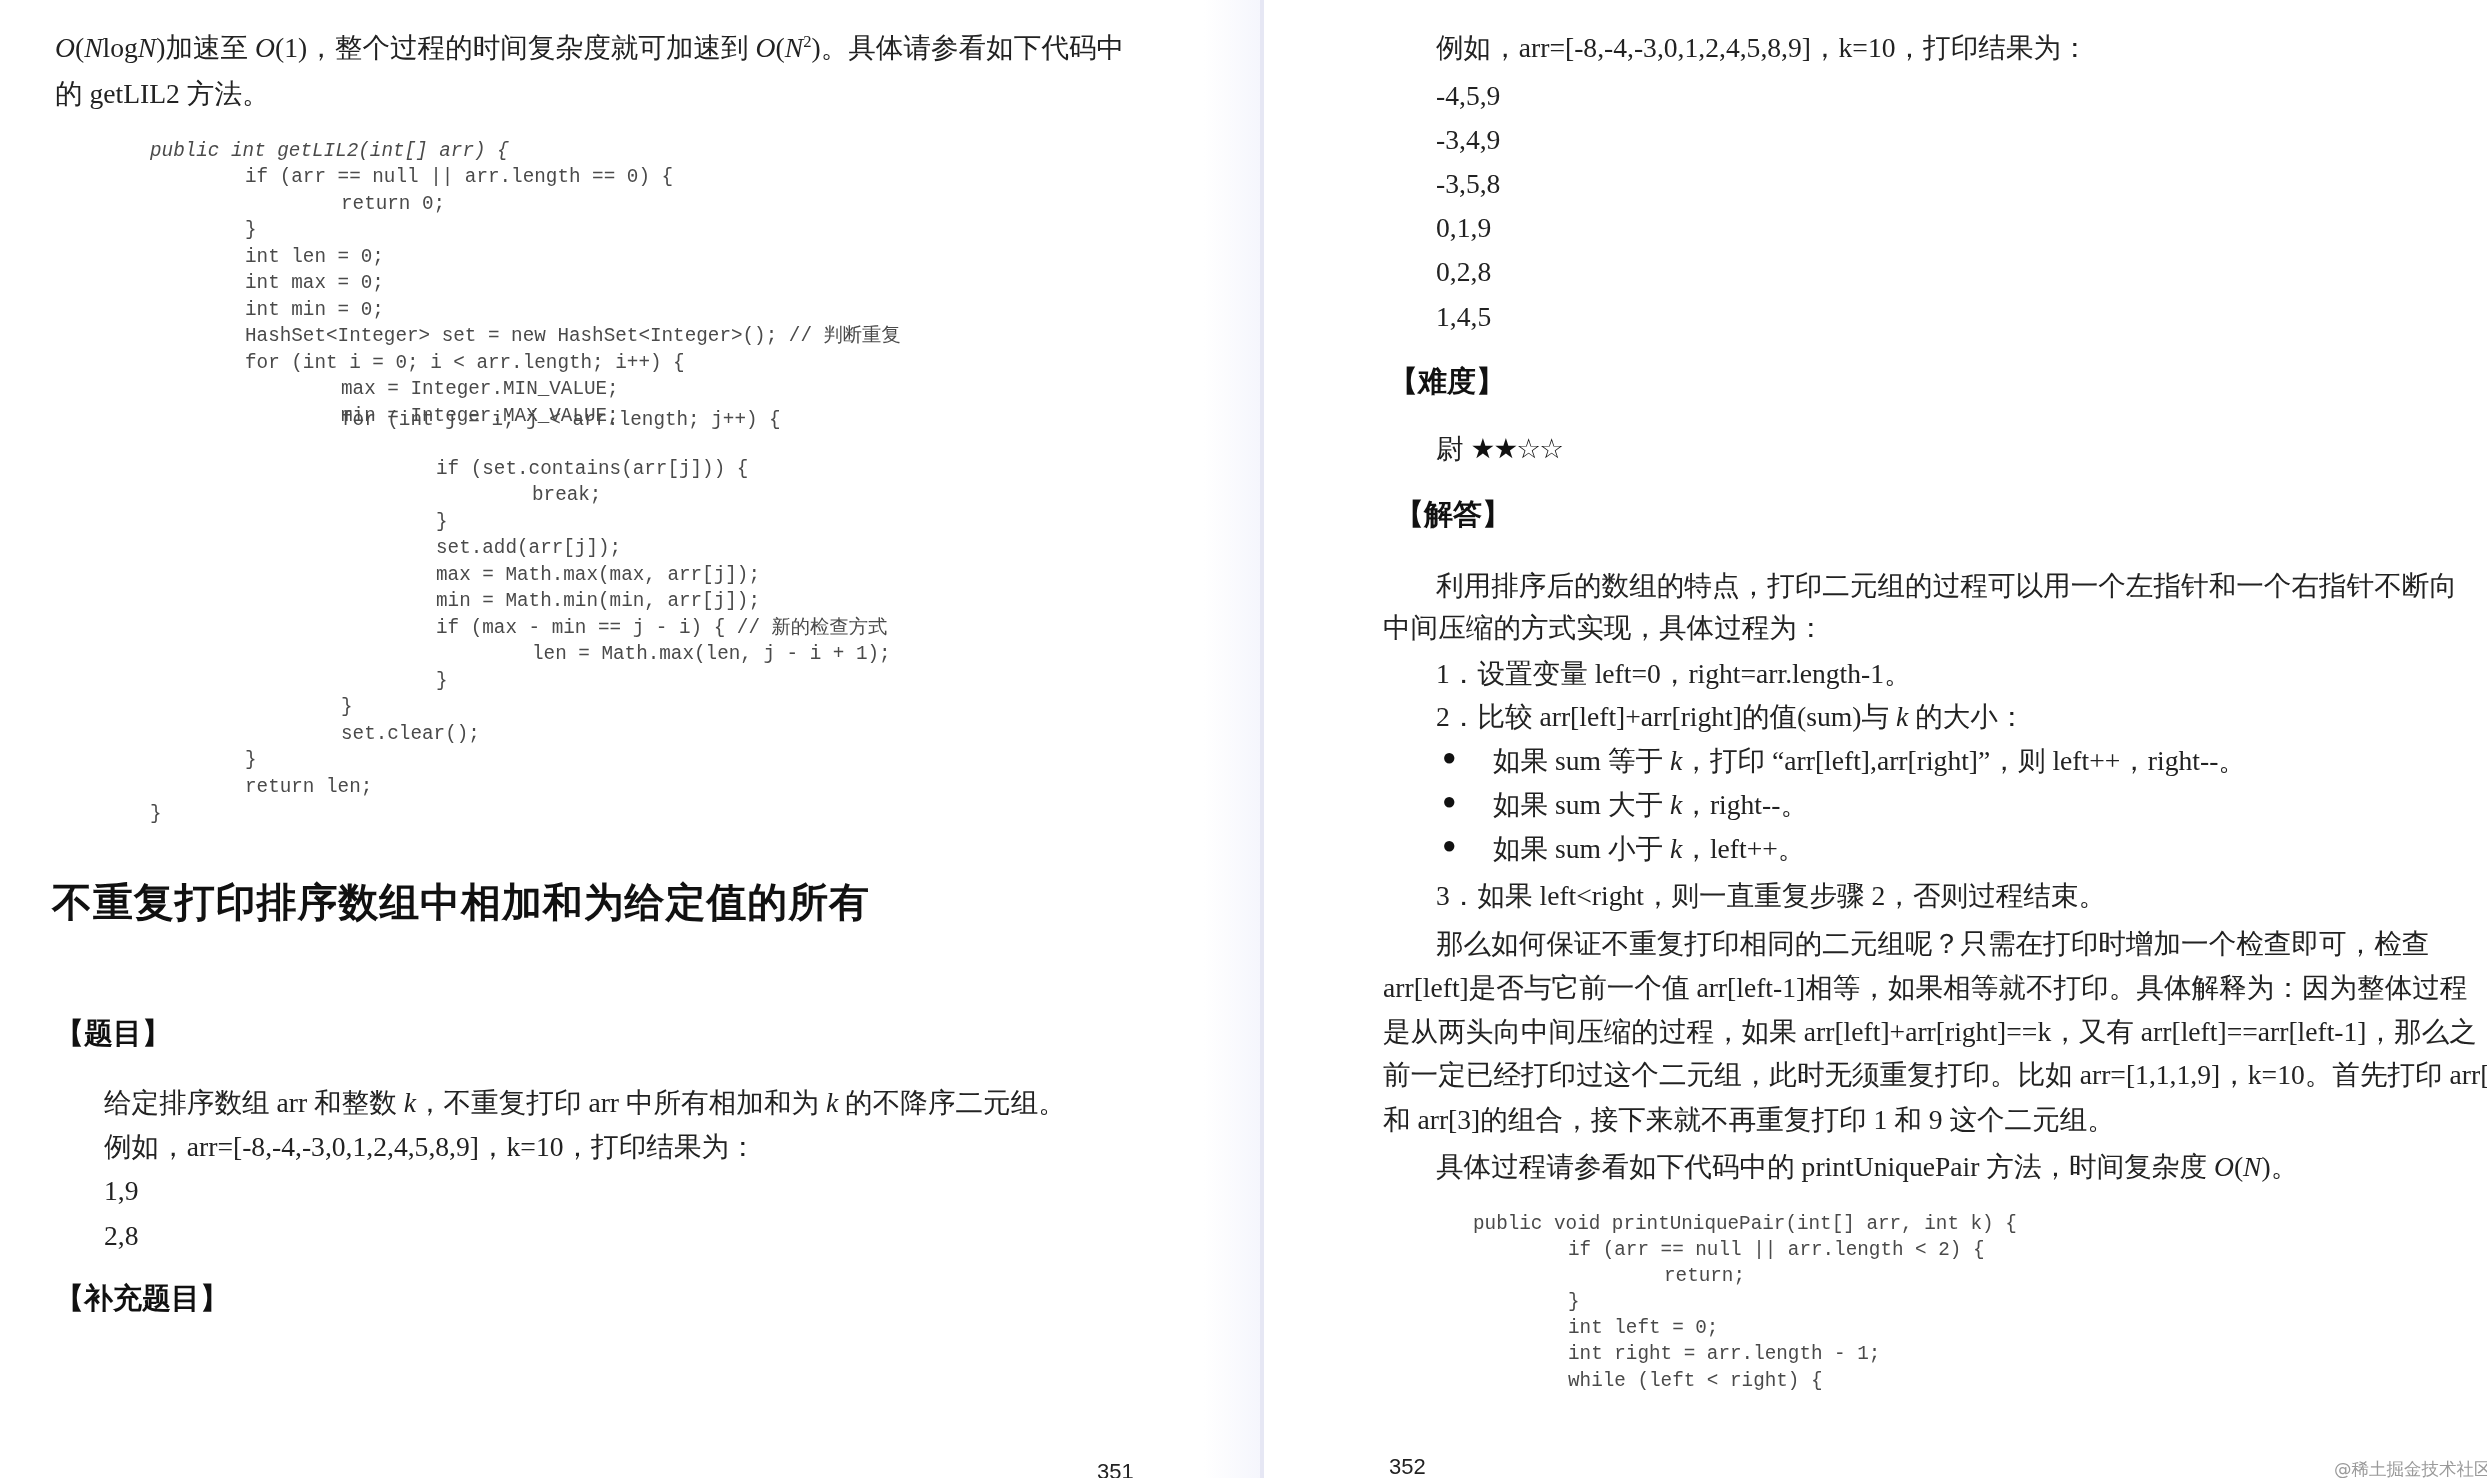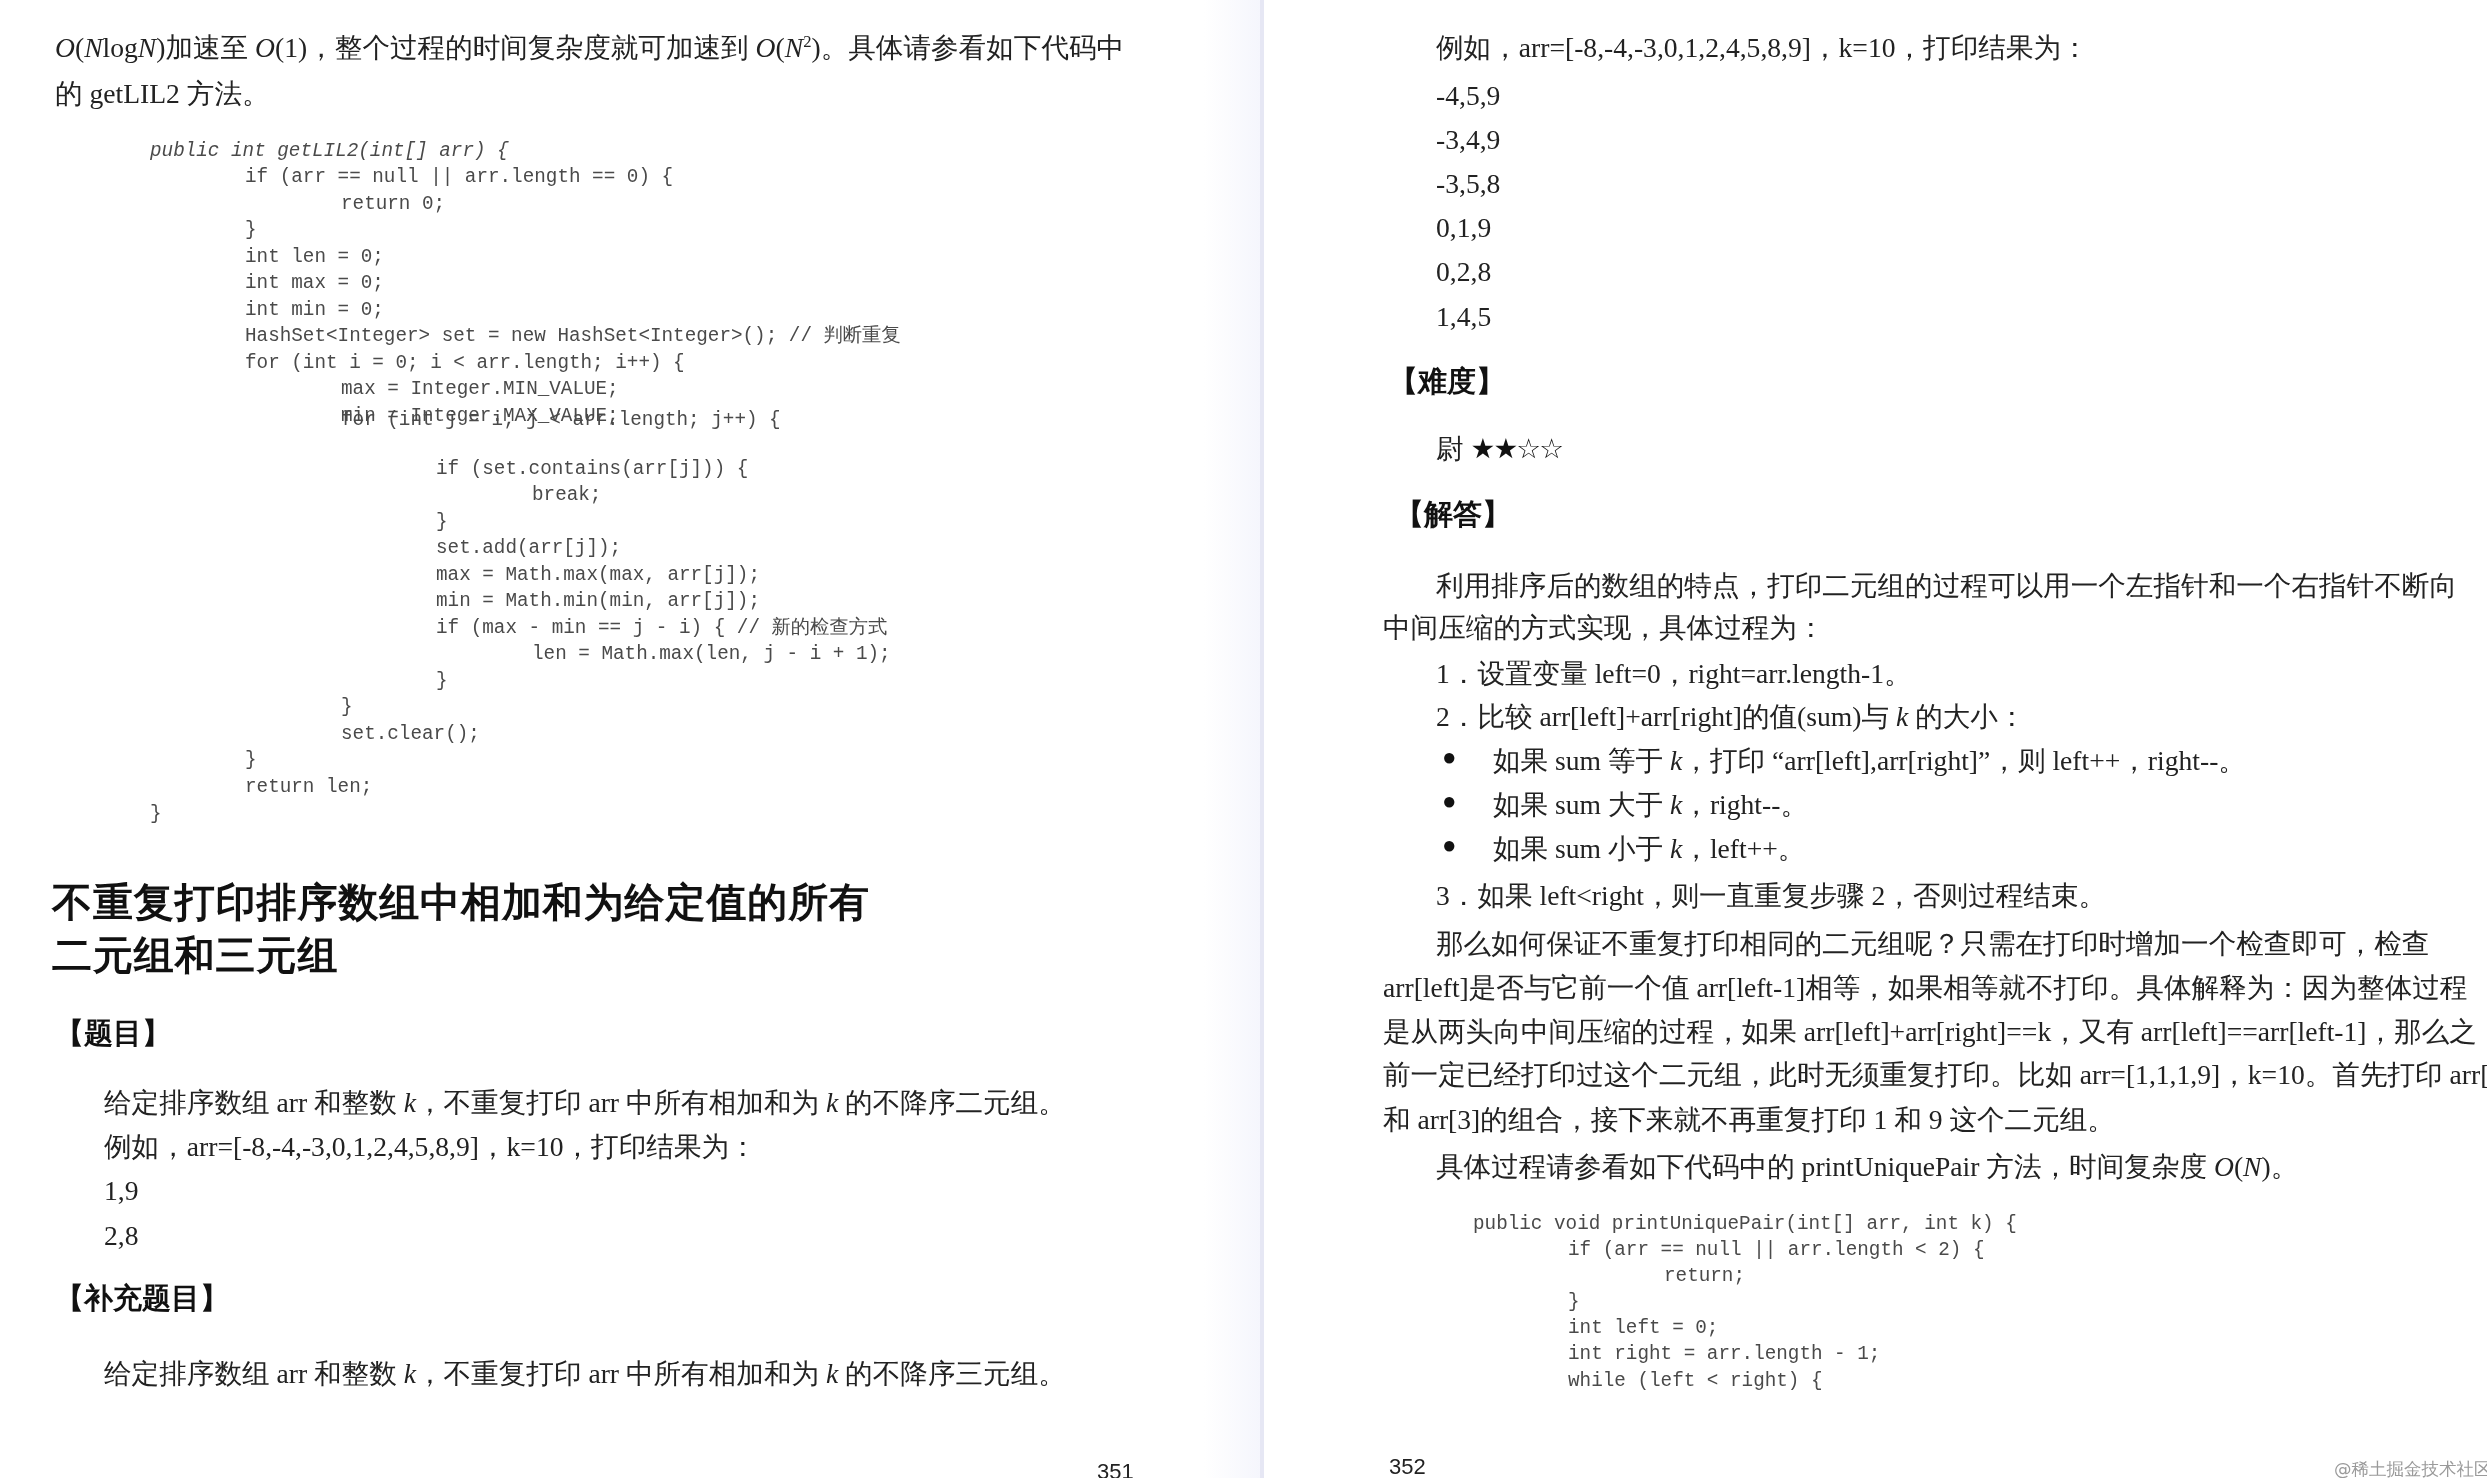--- a/index.html
+++ b/index.html
@@ -82,36 +82,32 @@
       <div class="code code-line" style="left: 532px; top: 641px;">len = Math.max(len, j - i + 1);</div>
       <div class="code code-line" style="left: 436px; top: 668px;">}</div>
       <div class="code code-line" style="left: 341px; top: 694px;">}</div>
       <div class="code code-line" style="left: 341px; top: 721px;">set.clear();</div>
       <div class="code code-line" style="left: 245px; top: 747px;">}</div>
       <div class="code code-line" style="left: 245px; top: 774px;">return len;</div>
       <div class="code code-line" style="left: 150px; top: 801px;">}</div>
     </div>
 
   <div class="abs heading-big" style="left:52px; top:875px;">不重复打印排序数组中相加和为给定值的所有</div>
-  <div class="abs heading-big" style="left:52px; top:928px;">二元组和三元组</div>
 
   <div class="abs bracket-heading" style="left:55px; top:1014px;">【题目】</div>
 
   <div class="abs body-text" style="left:104px; top:1086px;">
     给定排序数组 arr 和整数 <i>k</i>，不重复打印 arr 中所有相加和为 <i>k</i> 的不降序二元组。
   </div>
   <div class="abs body-text" style="left:104px; top:1130px;">例如，arr=[-8,-4,-3,0,1,2,4,5,8,9]，k=10，打印结果为：</div>
   <div class="abs body-text" style="left:104px; top:1174px;">1,9</div>
   <div class="abs body-text" style="left:104px; top:1219px;text-align:center;">2,8</div>
 
   <div class="abs bracket-heading" style="left:55px; top:1279px;">【补充题目】</div>
 
-  <div class="abs body-text" style="left:104px; top:1357px;">
-    给定排序数组 arr 和整数 <i>k</i>，不重复打印 arr 中所有相加和为 <i>k</i> 的不降序三元组。
-  </div>
 
   <div class="abs page-num" style="left:1097px; top:1459px;">351</div>
 </div>
 
 <div class="gutter-shade"></div>
 <div class="gutter"></div>
 
 <div class="page" id="page-right">
 
   <div class="abs body-text" style="left:172px; top:31px;">例如，arr=[-8,-4,-3,0,1,2,4,5,8,9]，k=10，打印结果为：</div>

